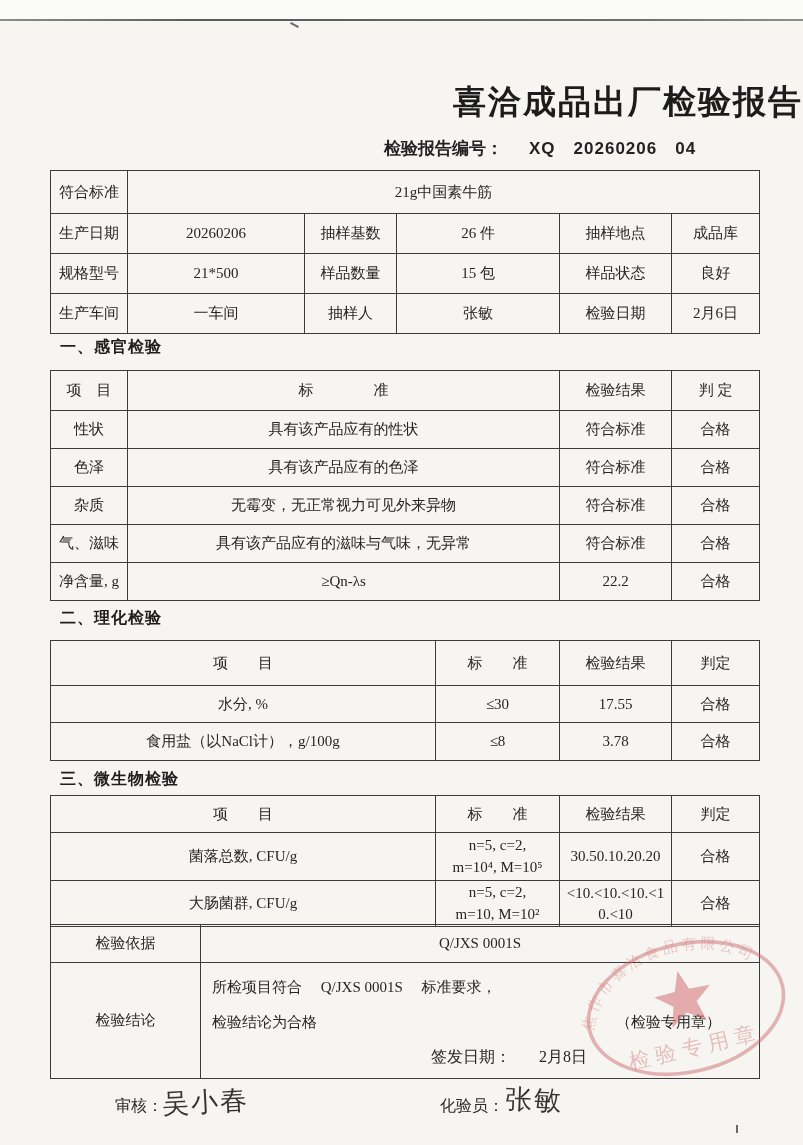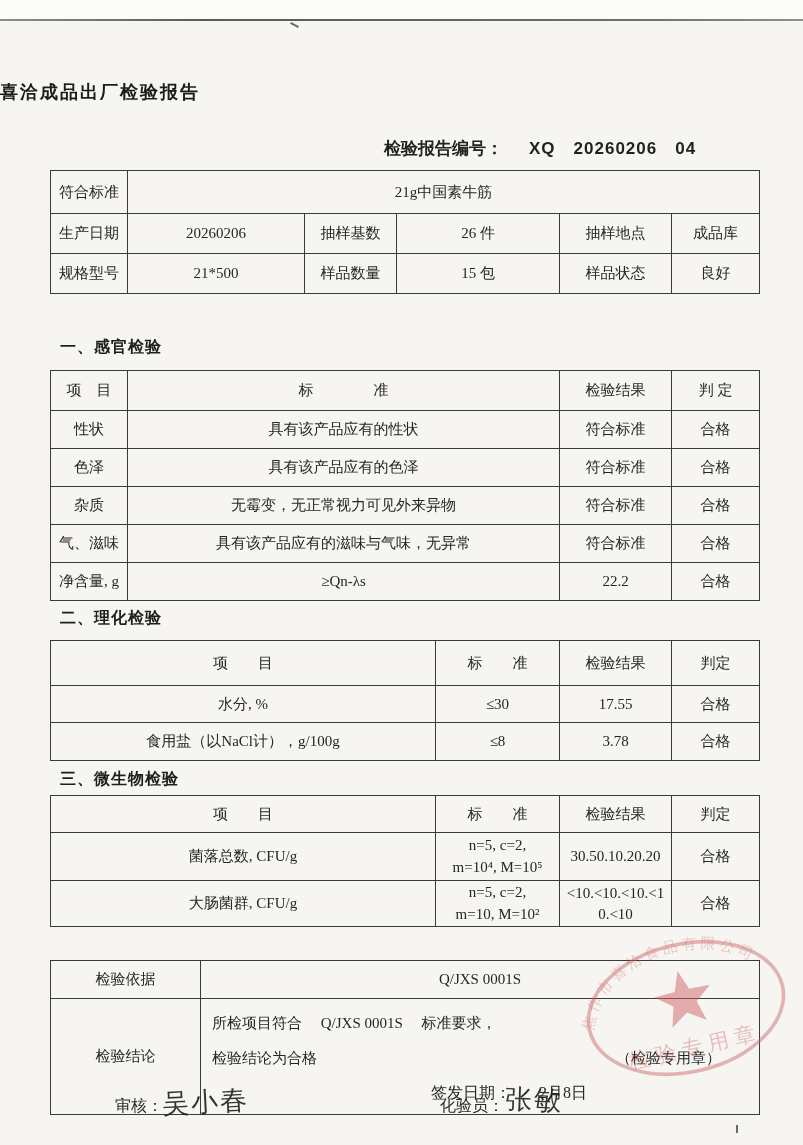--- a/index.html
+++ b/index.html
@@ -7,23 +7,23 @@
     position:relative;width:803px;height:1145px;margin:0 auto;
     background:#f6f5f1;overflow:hidden;
     font-family:"Liberation Serif","DejaVu Serif",serif;
     color:#262626;
   }
   .top-strip{position:absolute;top:0;left:0;width:100%;height:19px;background:#fbfbf9;}
   .top-line{position:absolute;top:19px;left:0;width:100%;height:2px;
     background:linear-gradient(90deg,#7a7a7a,#3f3f3f 25%,#4a4a4a 55%,#585858 80%,#7d7d7d);opacity:.85;}
   .speck{position:absolute;background:#6a6a6a;}
   .doc-title{
-    position:absolute;top:80px;left:0;width:100%;text-align:left;
+    position:absolute;top:80px;left:0;width:100%;text-align:right;
     font-family:"Liberation Sans","DejaVu Sans",sans-serif;
-    font-weight:bold;font-size:18px;letter-spacing:2px;color:#1c1c1c;
+    font-weight:bold;font-size:33px;letter-spacing:2px;color:#1c1c1c;
   }
   .report-no{
     position:absolute;top:137px;left:384px;
     font-family:"Liberation Sans","DejaVu Sans",sans-serif;
     font-size:17px;font-weight:600;color:#222;white-space:pre;
   }
   .report-no .val{margin-left:26px;letter-spacing:1px;}
   .sec-head{
     position:absolute;left:60px;
     font-family:Liberation Serif, serif;
@@ -92,20 +92,28 @@
       <td>成品库</td>
     </tr>
     <tr style="height:40px">
       <td>规格型号</td>
       <td>21*500</td>
       <td>样品数量</td>
       <td>15 包</td>
       <td>样品状态</td>
       <td>良好</td>
     </tr>
+    <tr style="height:40px">
+      <td>生产车间</td>
+      <td>一车间</td>
+      <td>抽样人</td>
+      <td>张敏</td>
+      <td>检验日期</td>
+      <td>2月6日</td>
+    </tr>
   </tbody>
     </table>
 
   <div class="sec-head" style="top:337px;">一、感官检验</div>
 
   <table class="grid" style="top:370px;">
     <colgroup>
         <col style="width:77px">
         <col style="width:432px">
         <col style="width:112px">
@@ -212,21 +220,21 @@
       <td class="small">
         <div>n=5, c=2,</div>
         <div>m=10, M=10²</div>
       </td>
       <td class="break">&lt;10.&lt;10.&lt;10.&lt;10.&lt;10</td>
       <td>合格</td>
     </tr>
   </tbody>
     </table>
 
-  <table class="grid" style="top:924px;margin-top:36px;">
+  <table class="grid" style="top:924px;">
     <colgroup>
         <col style="width:150px">
         <col style="width:559px">
       </colgroup>
     <tbody>
         <tr style="height:38px">
       <td>检验依据</td>
       <td>Q/JXS 0001S</td>
     </tr>
     <tr style="height:116px">

